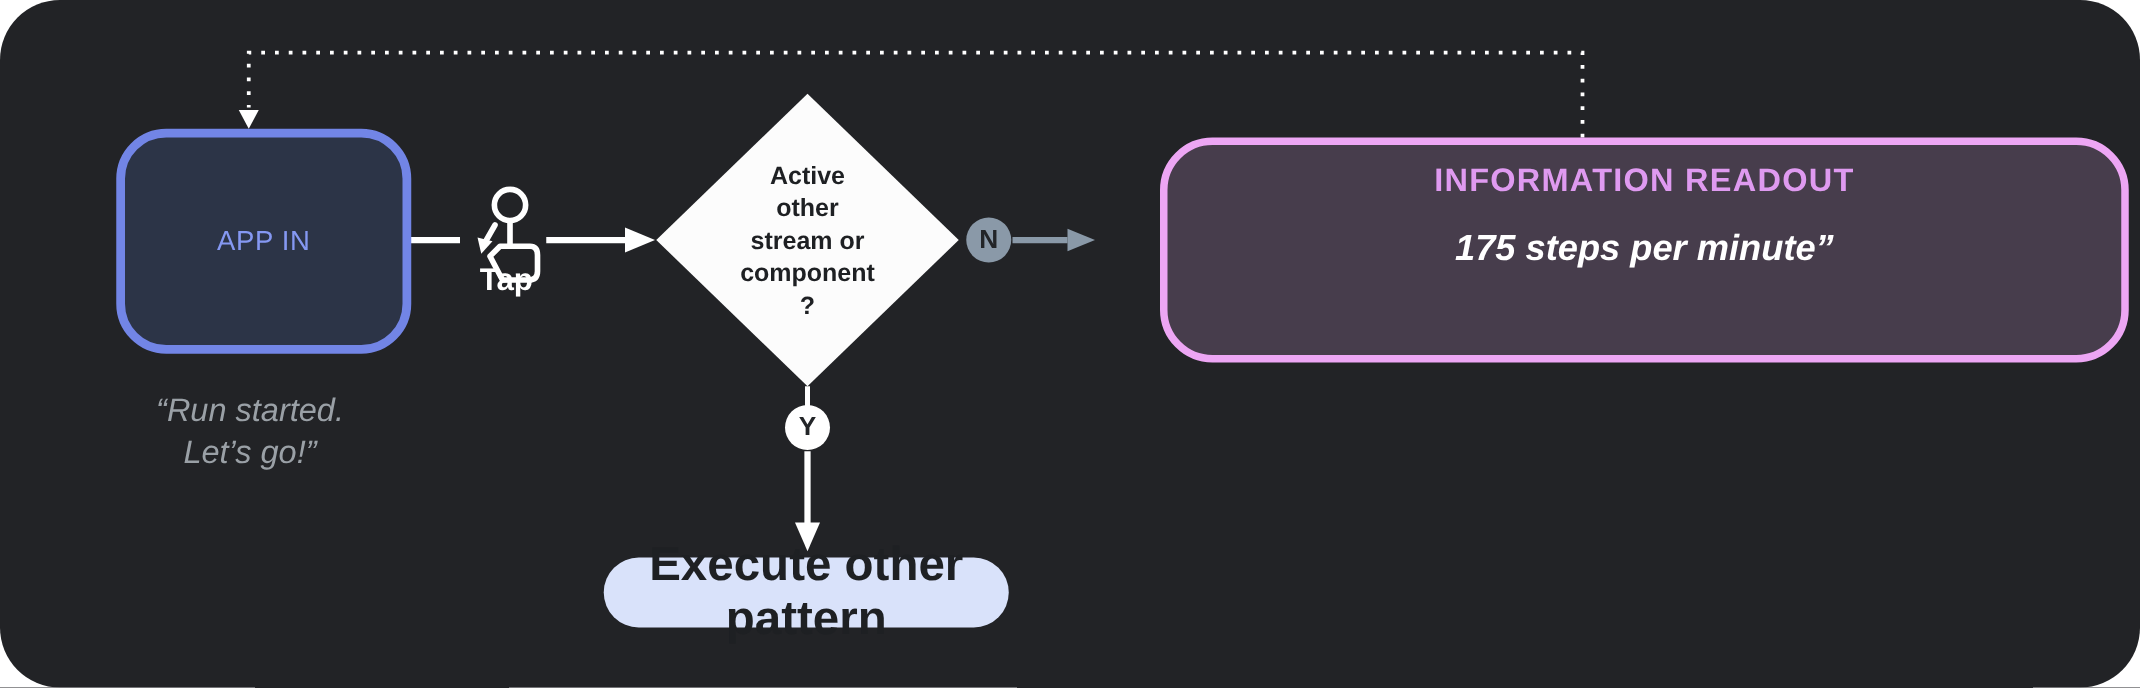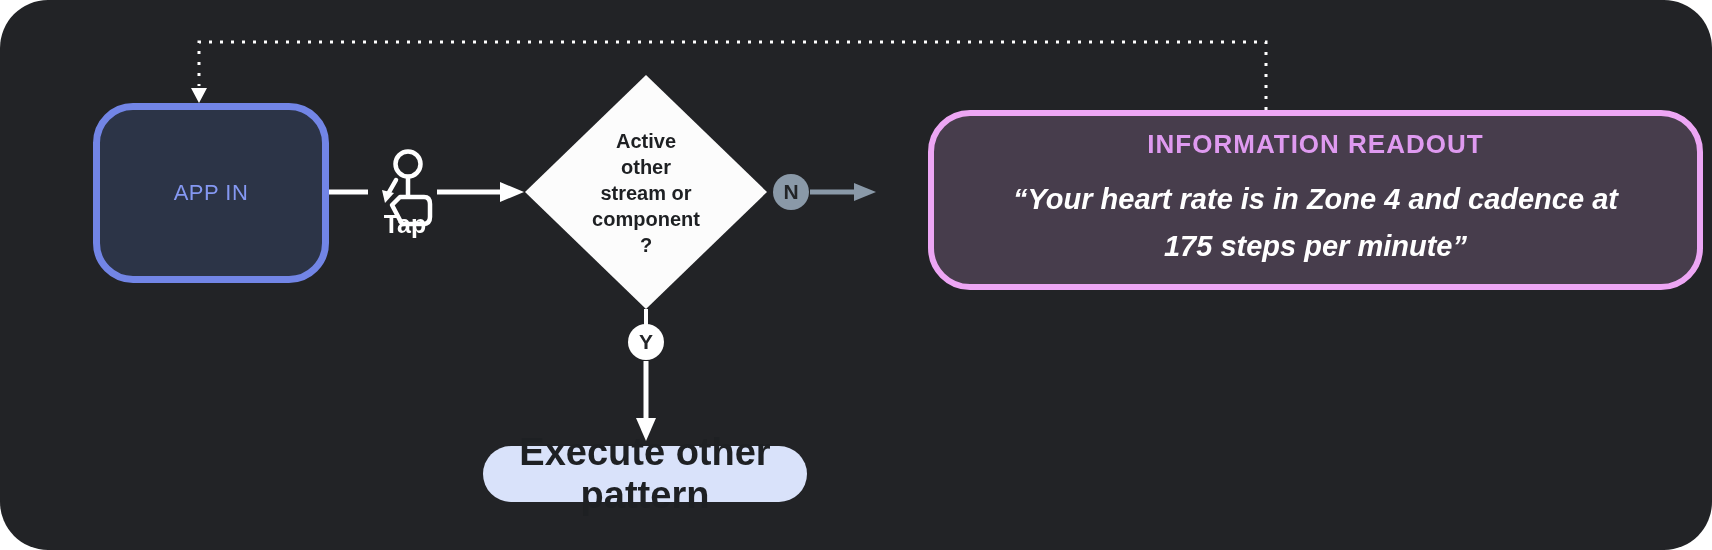--- a/index.html
+++ b/index.html
@@ -33,21 +33,21 @@
   .badge-n{left:773px;top:174px;width:36px;height:36px;background:var(--slate);color:#232528;}
   .badge-y{left:628px;top:324px;width:36px;height:36px;background:var(--white);color:#232528;}
   .info-box{left:928px;top:110px;width:775px;height:180px;border:6px solid var(--pink_border);
             border-radius:42px;background:var(--pink_fill);justify-content:flex-start;
             padding-top:13px;}
   .info-title{color:var(--pink_text);font-weight:bold;font-size:26px;letter-spacing:1px;}
   .info-quote{margin-top:16px;color:var(--white);font-weight:bold;font-style:italic;
               font-size:29px;line-height:47px;}
   .pill{left:483px;top:446px;width:324px;height:56px;border-radius:28px;background:var(--pill_bg);
         color:var(--dark_text);font-weight:bold;font-size:38px;}
-  .line-span{display:block;}
+  .line-span{display:block;text-align:right;}
 </style>
 </head>
 <body>
 
 <div class="panel">
 
   <svg class="connectors" viewBox="0 0 1712 550" xmlns="http://www.w3.org/2000/svg">
 
     <g>
       <polyline class="stroke-white" points="1266,110 1266,42 199,42 199,86" stroke-width="3" stroke-dasharray="3 8"></polyline>
@@ -81,38 +81,41 @@
       <path d="M 396 180 L 388 194"></path>
       <polygon points="382,190 394,193 385,203" fill="var(--white)" stroke="none"></polygon>
       <path d="M 392 205 L 400 197 L 424 197 Q 430 197 430 204 L 430 217 Q 430 224 423 224 L 402 224 Z"></path>
     </g>
   </svg>
 
   <div class="node app-box">
     <span class="line-span">APP IN</span>
   </div>
 
+  <div class="node app-caption">
+    <span class="line-span">“Run started.</span>
+    <span class="line-span">Let’s go!”</span>
+  </div>
 
   <div class="node tap-label">Tap</div>
 
   <div class="node diamond-text">
     <span class="line-span">Active</span>
     <span class="line-span">other</span>
     <span class="line-span">stream or</span>
     <span class="line-span">component</span>
     <span class="line-span">?</span>
   </div>
 
   <div class="node badge badge-n">N</div>
 
   <div class="node badge badge-y">Y</div>
 
   <div class="node info-box">
     <div class="info-title">INFORMATION READOUT</div>
     <div class="info-quote">
-      <span class="line-span">“Your heart rate is in Zone 4 and cadence at</span>
       <span class="line-span">175 steps per minute”</span>
     </div>
   </div>
 
   <div class="node pill">Execute other pattern</div>
 
 </div>
 
 </body></html>

